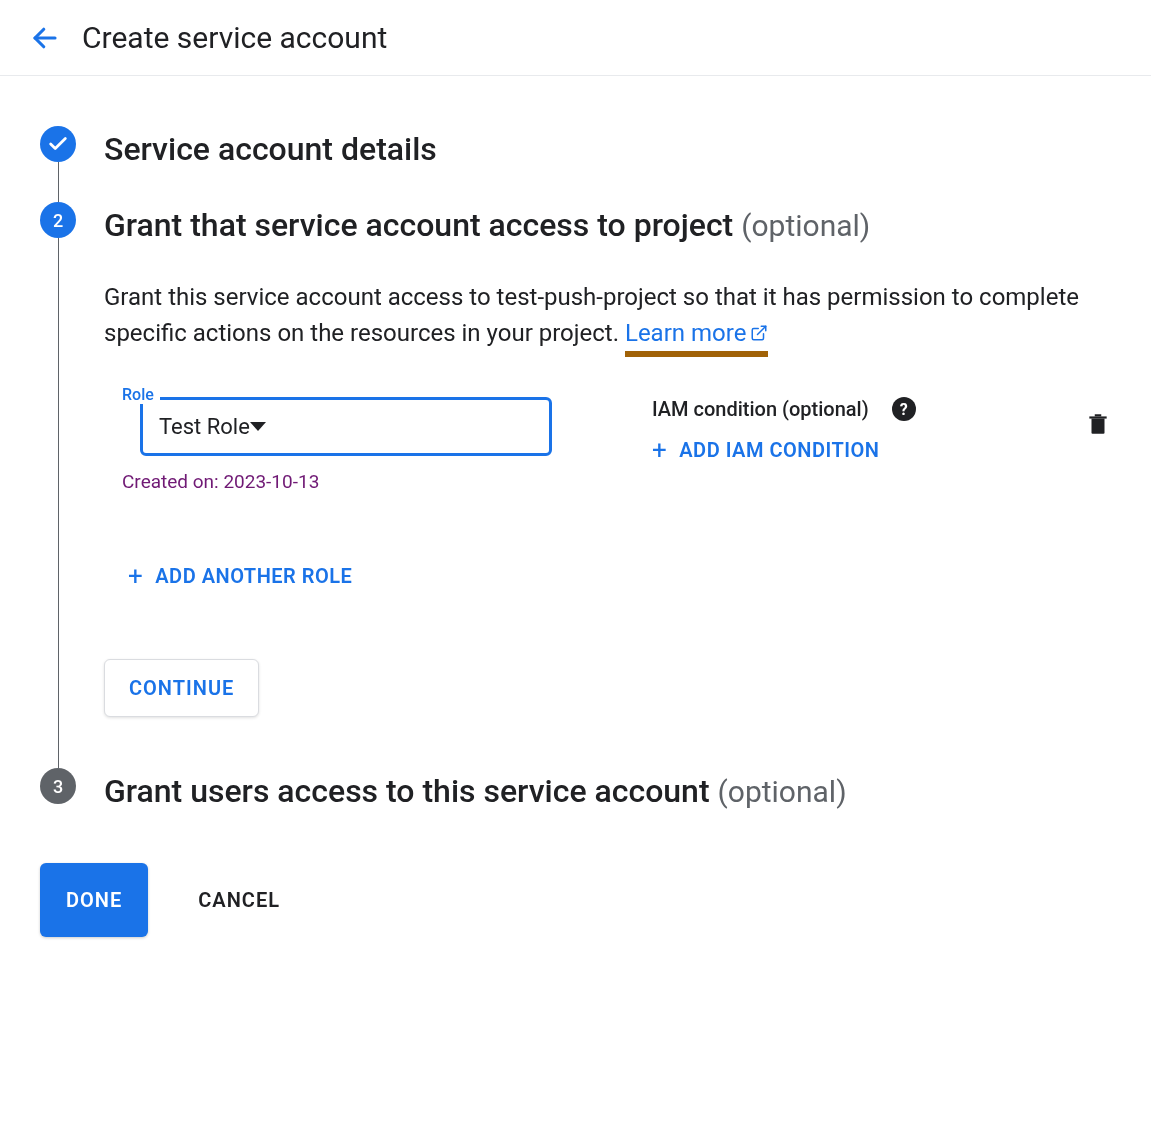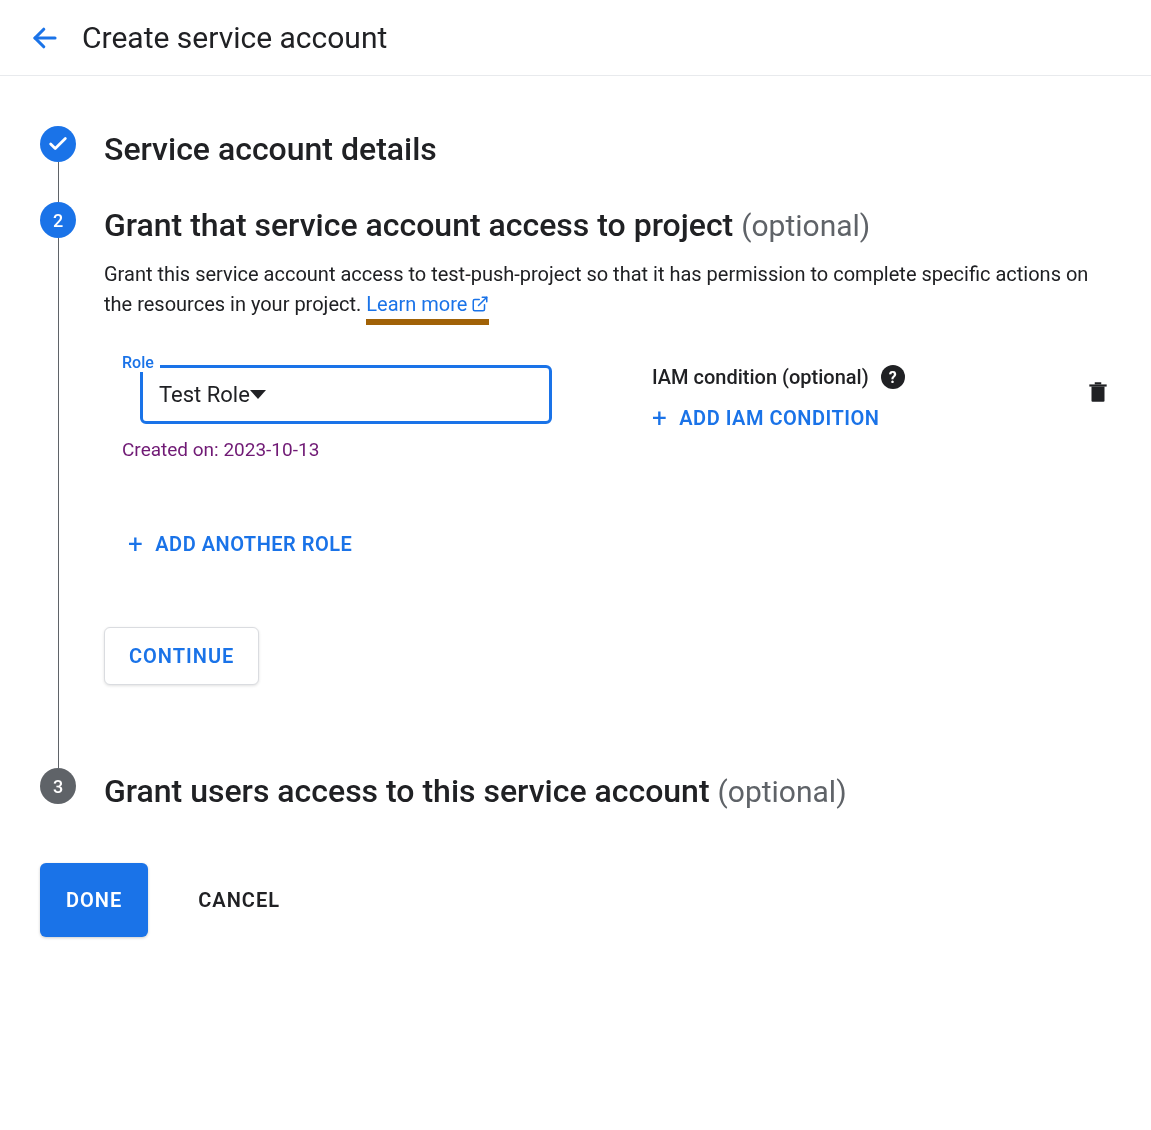--- a/index.html
+++ b/index.html
@@ -72,23 +72,23 @@
       font-weight: 500;
       color: #202124;
       line-height: 1.35;
     }
     .step-subtitle {
       font-size: 30px;
       color: #5f6368;
       font-weight: 400;
     }
     .step-description {
-      font-size: 20px;
-      color: #202124;
-      margin-top: 12px;
+      font-size: 24px;
+      color: #202124;
+      margin-top: 32px;
       line-height: 1.5;
     }
     .learn-more {
       color: #1a73e8;
       text-decoration: none;
       border-bottom: 6px solid #a16207;
       display: inline-flex;
       align-items: center;
       gap: 4px;
     }
@@ -141,21 +141,21 @@
       font-size: 19px;
       margin-top: 14px;
       margin-left: 18px;
     }
     .iam-col {
       flex: 1;
     }
     .iam-header {
       display: flex;
       align-items: center;
-      gap: 12px;
+      gap: 23px;
       font-size: 20px;
       font-weight: 500;
       color: #202124;
       text-align: right;
     }
     .help-icon {
       width: 24px;
       height: 24px;
       border-radius: 50%;
       background: #202124;

